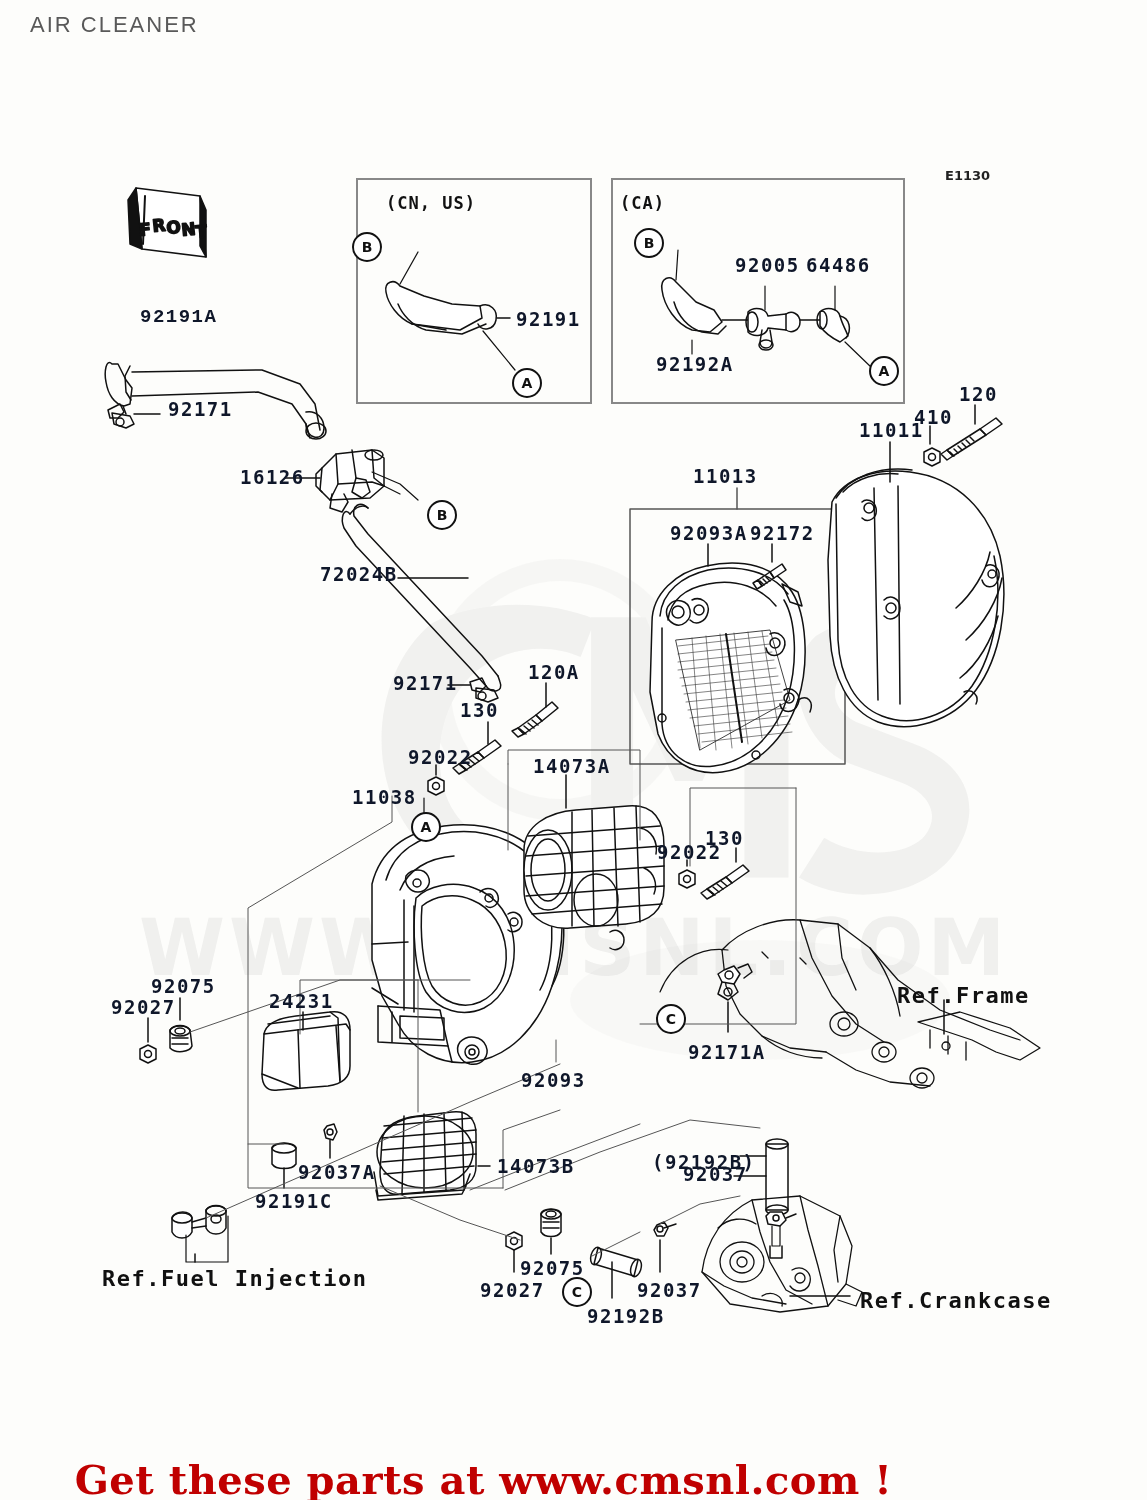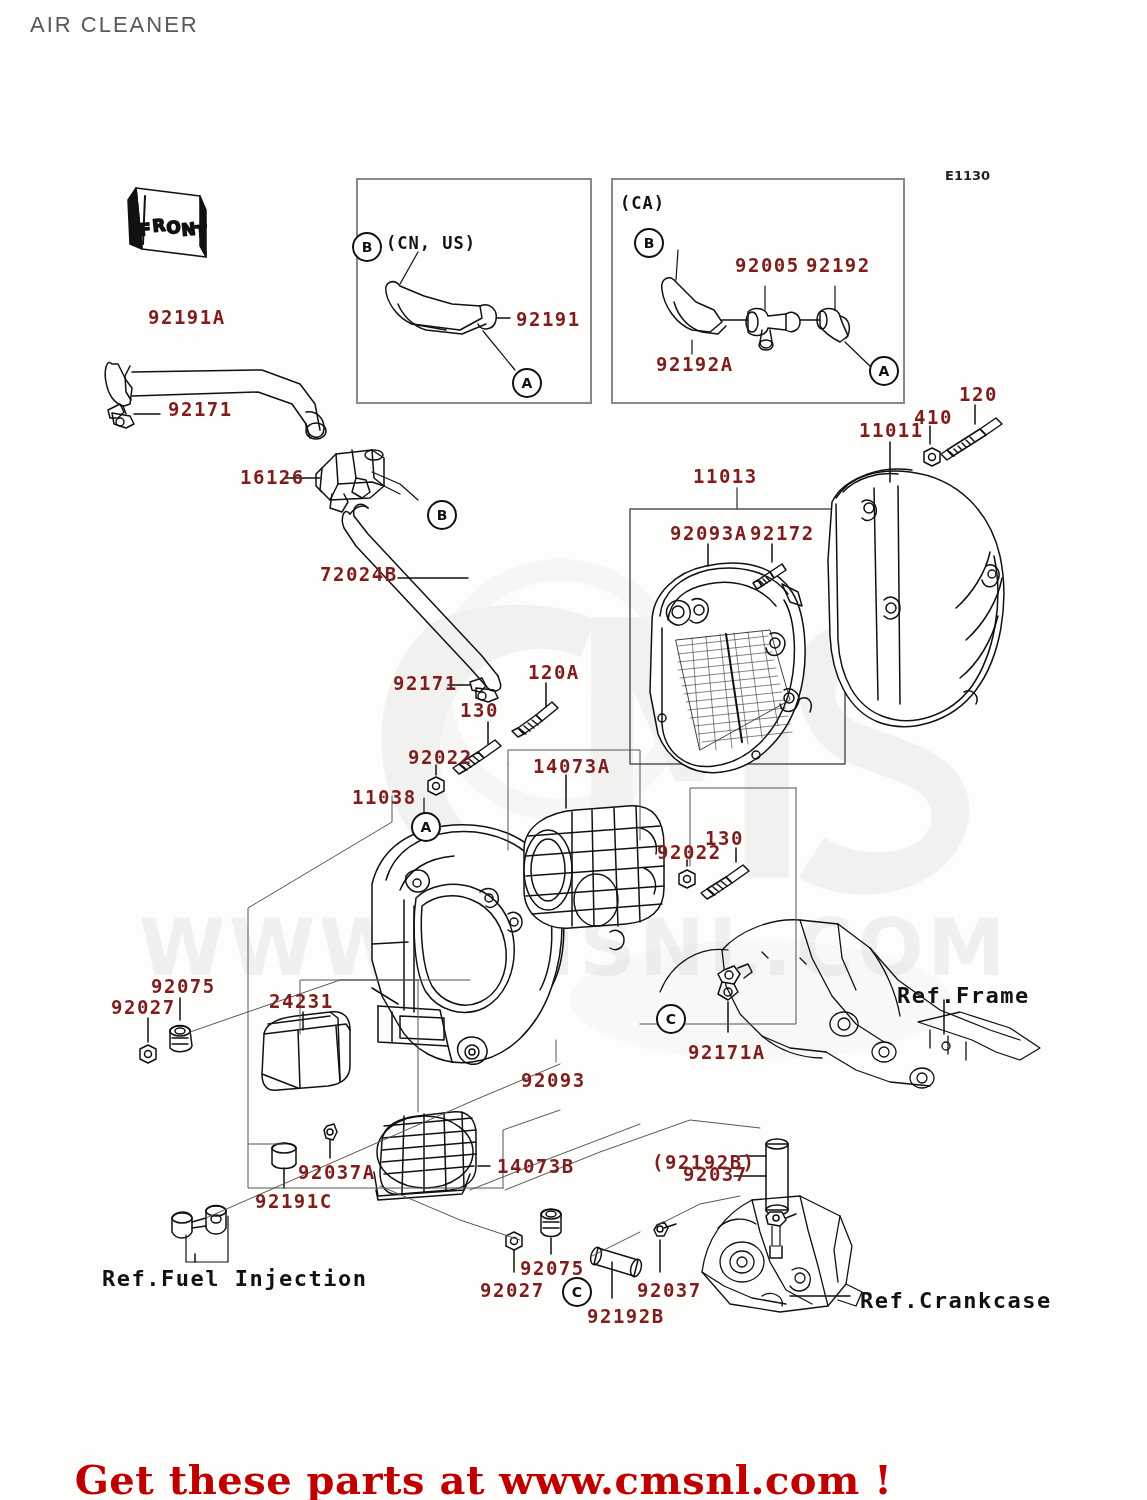--- a/index.html
+++ b/index.html
@@ -3,21 +3,21 @@
 <meta charset="utf-8">
 <style>
   html,body{margin:0;padding:0;background:#fff;}
   body{width:1147px;height:1500px;position:relative;overflow:hidden;
        font-family:"DejaVu Sans Mono","Liberation Mono",monospace;background:#fdfdfb;}
   #stage{position:absolute;inset:0;width:967px;height:1500px;}
   .title{position:absolute;left:30px;top:12px;font-family:"Liberation Sans",sans-serif;
          font-size:22px;letter-spacing:2px;color:#595959;font-weight:400;}
   .sheetcode{position:absolute;left:945px;top:168px;font-size:13px;font-weight:bold;
              color:#222;letter-spacing:0px;font-family:"DejaVu Sans","Liberation Sans",sans-serif;}
-  .lbl{position:absolute;font-size:19px;font-weight:bold;color:#7f1d1d;
+  .lbl{position:absolute;font-size:19px;font-weight:bold;color:#0f172a;
        letter-spacing:1.5px;white-space:nowrap;line-height:1;
        font-family:"DejaVu Sans Mono","Liberation Mono",monospace;}
   .reflbl{position:absolute;font-size:22px;font-weight:bold;color:#111;letter-spacing:1.5px;
           white-space:nowrap;font-family:"DejaVu Sans Mono","Liberation Mono",monospace;}
   .insetbox{position:absolute;border:2px solid #888;background:transparent;}
   .insetlbl{position:absolute;font-size:17px;font-weight:bold;color:#111;letter-spacing:1px;}
   .circ{position:absolute;border:2px solid #111;border-radius:50%;
         width:26px;height:26px;display:flex;align-items:center;justify-content:center;
         font-size:14px;font-weight:bold;color:#111;background:#fff;
         font-family:"DejaVu Sans","Liberation Sans",sans-serif;}
@@ -507,36 +507,36 @@
         <path d="M845,342 L872,368" stroke-width="1.2"></path>
         <line x1="765" y1="286" x2="765" y2="310" stroke-width="1.2"></line>
         <line x1="835" y1="286" x2="835" y2="310" stroke-width="1.2"></line>
         <line x1="692" y1="340" x2="692" y2="354" stroke-width="1.2"></line>
       </g>
 
     </g>
   </svg>
 
   <div class="insetbox" style="left:356px;top:178px;width:232px;height:222px;"></div>
-  <div class="insetlbl" style="left:386px;top:193px;margin-top:40px;">(CN, US)</div>
+  <div class="insetlbl" style="left:386px;top:193px;">(CN, US)</div>
 
   <div class="insetbox" style="left:611px;top:178px;width:290px;height:222px;"></div>
   <div class="insetlbl" style="left:620px;top:193px;">(CA)</div>
 
   <div class="lbl" style="left:516px;top:310px;">92191</div>
   <div class="lbl" style="left:735px;top:256px;">92005</div>
-  <div class="lbl" style="left:806px;top:256px;">92192</div>
+  <div class="lbl" style="left:806px;top:256px;">64486</div>
   <div class="lbl" style="left:656px;top:355px;">92192A</div>
 
   <div class="circ" style="left:352px;top:232px;">B</div>
   <div class="circ" style="left:512px;top:368px;">A</div>
   <div class="circ" style="left:634px;top:228px;">B</div>
   <div class="circ" style="left:869px;top:356px;">A</div>
 
-  <div class="lbl" style="left:148px;top:308px;">92191A</div>
+  <div class="lbl" style="left:140px;top:308px;font-family:Liberation Mono, monospace;">92191A</div>
   <div class="lbl" style="left:168px;top:400px;">92171</div>
   <div class="lbl" style="left:240px;top:468px;">16126</div>
   <div class="lbl" style="left:320px;top:565px;">72024B</div>
   <div class="lbl" style="left:393px;top:674px;">92171</div>
   <div class="lbl" style="left:528px;top:663px;">120A</div>
   <div class="lbl" style="left:460px;top:701px;">130</div>
   <div class="lbl" style="left:408px;top:748px;">92022</div>
   <div class="lbl" style="left:352px;top:788px;">11038</div>
   <div class="lbl" style="left:533px;top:757px;">14073A</div>
   <div class="lbl" style="left:657px;top:843px;">92022</div>

